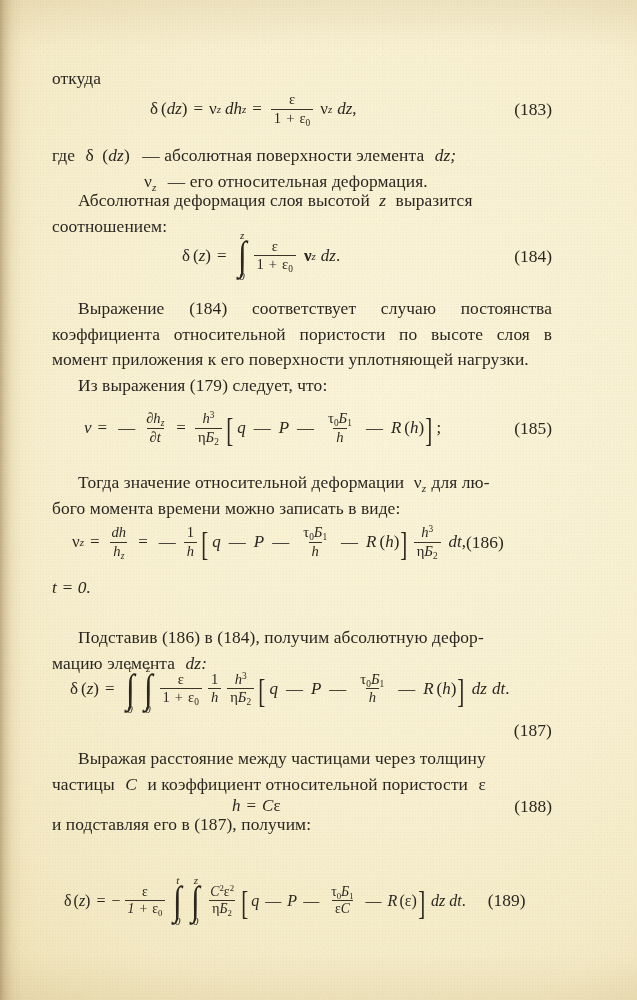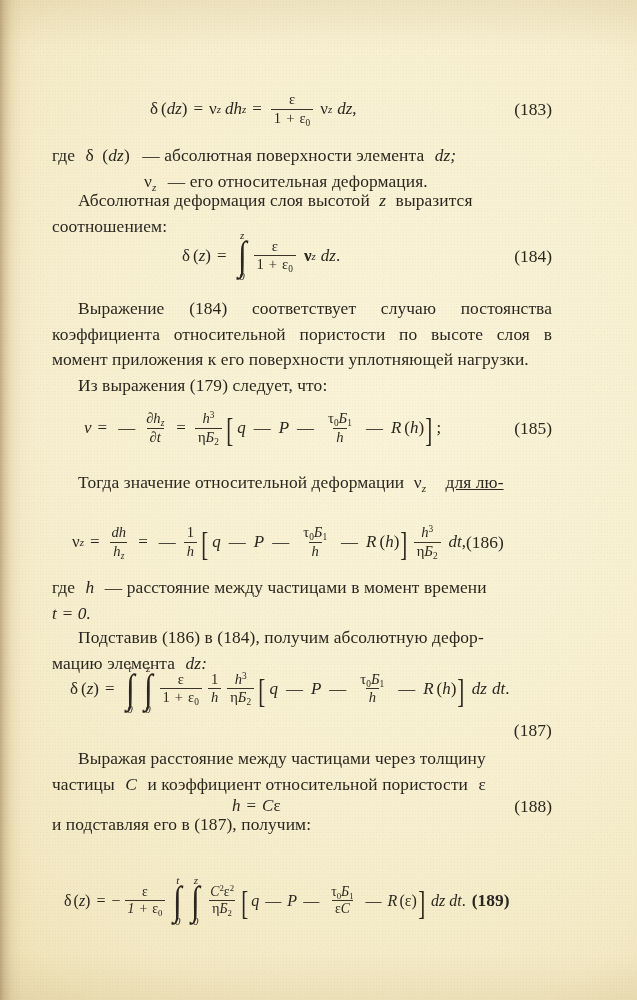--- a/index.html
+++ b/index.html
@@ -193,20 +193,23 @@
     font-size: 17.4px;
     color: #2f2a22;
   }
 </style>
 </head>
 <body>
 
 <div class="page">
   <div class="content">
 
+    <div class="blk" style="top:66px;">
+      <p class="para flush noindent">откуда</p>
+    </div>
 
     <div class="blk formula-row" style="top:87px;height:44px;">
       <div class="formula-body" style="margin-left:98px;">
         <span class="mgr">δ</span>
           <span style="margin-left:3px;">(</span>
           <span class="mi">dz</span>
           <span>)</span>
         <span class="eq">=</span>
         <span class="mgr">ν</span>
           <sub>z</sub>
@@ -312,22 +315,23 @@
         <span class="brk">]</span>
         <span style="margin-left:3px;">;</span>
       </div>
       <span class="tag">(185)</span>
     </div>
 
     <div class="blk" style="top:470px;">
       <p class="para indent">
         <span>Тогда значение относительной деформации</span>
         <span class="mgr" style="margin-left:5px;">ν</span><sub>z</sub>
-        <span style="margin-left:15px;text-decoration:underline;">для лю-</span>
+        <span style="margin-left:1px;">для лю-</span>
       </p>
+      <p class="para flush noindent">бого момента времени можно записать в виде:</p>
     </div>
 
     <div class="blk formula-row" style="top:518px;height:48px;">
       <div class="formula-body" style="margin-left:20px;">
         <span class="mgr">ν</span>
           <sub>z</sub>
         <span class="eq">=</span>
         <span class="frac">
           <span class="num"><span class="mi">dh</span></span>
           <span class="den"><span class="mi">h</span><sub>z</sub></span>
@@ -357,25 +361,20 @@
           <span class="num"><span class="mi">h</span><sup class="up">3</sup></span>
           <span class="den"><span class="mgr">η</span><span class="mi">Б</span><sub class="up">2</sub></span>
         </span>
         <span class="mi" style="margin-left:5px;">dt</span>
           <span>,</span>
         <span class="tag inline">(186)</span>
       </div>
     </div>
 
     <div class="blk" style="top:575px;">
-      <p class="para flush noindent">
-        <span>где</span>
-        <span class="mi" style="margin:0 6px;">h</span>
-        <span>— расстояние между частицами в момент времени</span>
-      </p>
       <p class="para flush noindent mi" style="font-style:italic;">t = 0.</p>
     </div>
 
     <div class="blk" style="top:625px;">
       <p class="para indent flush">Подставив (186) в (184), получим абсолютную дефор-</p>
       <p class="para flush noindent">
         <span>мацию элемента</span>
         <span class="mi" style="margin-left:6px;">dz:</span>
       </p>
     </div>
@@ -494,19 +493,19 @@
         </span>
         <span class="opw" style="margin:0 6px;">—</span>
         <span class="mi">R</span>
           <span style="margin-left:2px;">(</span>
           <span class="mgr">ε</span>
           <span>)</span>
         <span class="brk">]</span>
         <span class="mi" style="margin-left:5px;">dz</span>
         <span class="mi" style="margin-left:4px;">dt</span>
           <span>.</span>
-        <span class="tag inline" style="margin-left:6px;font-weight:bold;">(189)</span>
+        <span class="tag inline" style="margin-left:22px;">(189)</span>
       </div>
     </div>
 
 
   </div>
 </div>
 
 </body></html>

